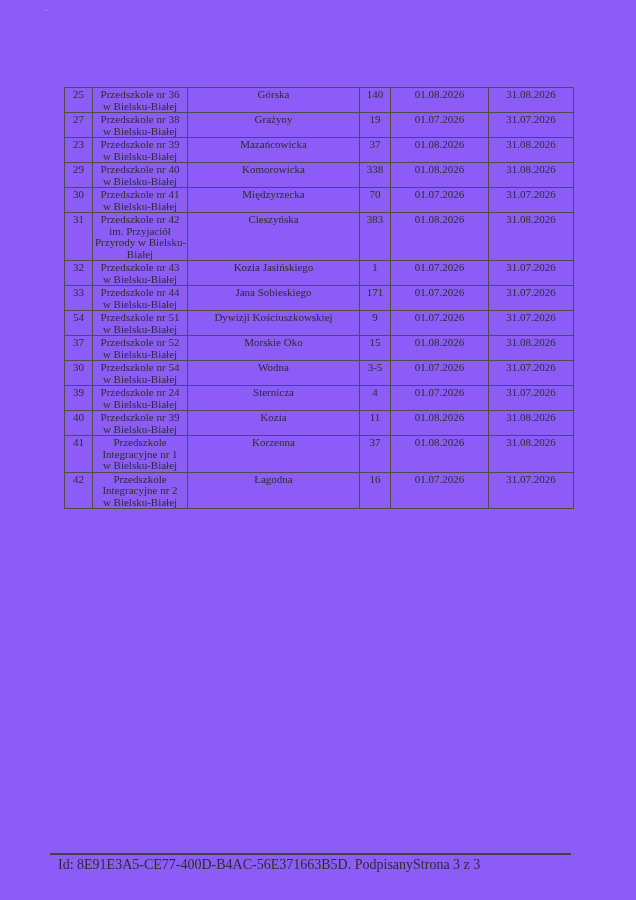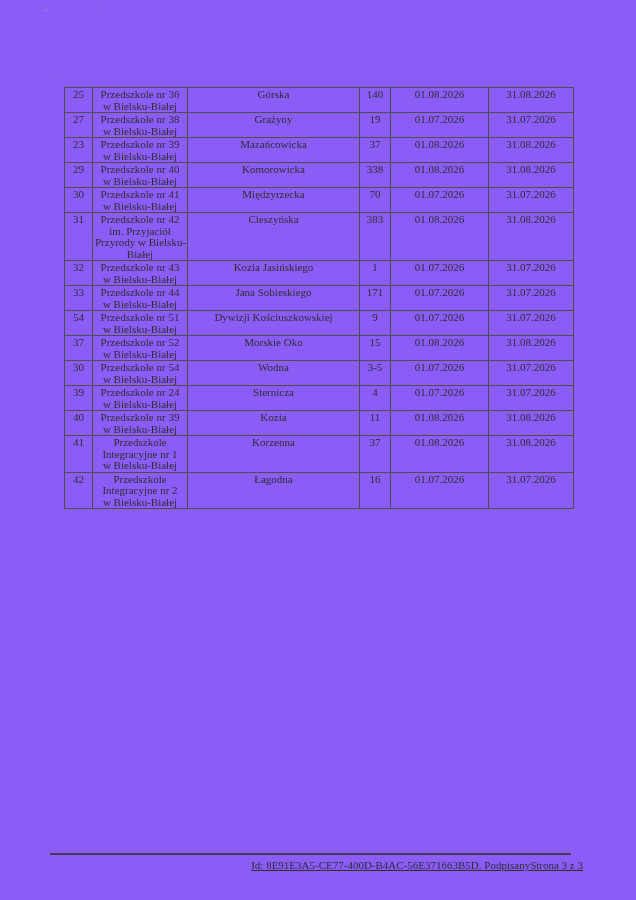--- a/index.html
+++ b/index.html
@@ -54,25 +54,24 @@
     height: 2px;
     background: #383838;
     opacity: .85;
   }
   .footer-row {
     position: absolute;
     left: 58px;
     right: 53px;
     top: 859px;
     display: flex;
-    justify-content: flex-end;
-    font-size: 11px;
+    justify-content: flex-start;
+    font-size: 14px;
     line-height: 12px;
     color: #2e2e2e;
-    text-decoration: underline;
   }
 </style>
 </head>
 <body>
 
 <div class="page">
 
   <div class="speck s1"></div>
   <div class="speck s2"></div>
   <div class="speck s3"></div>

